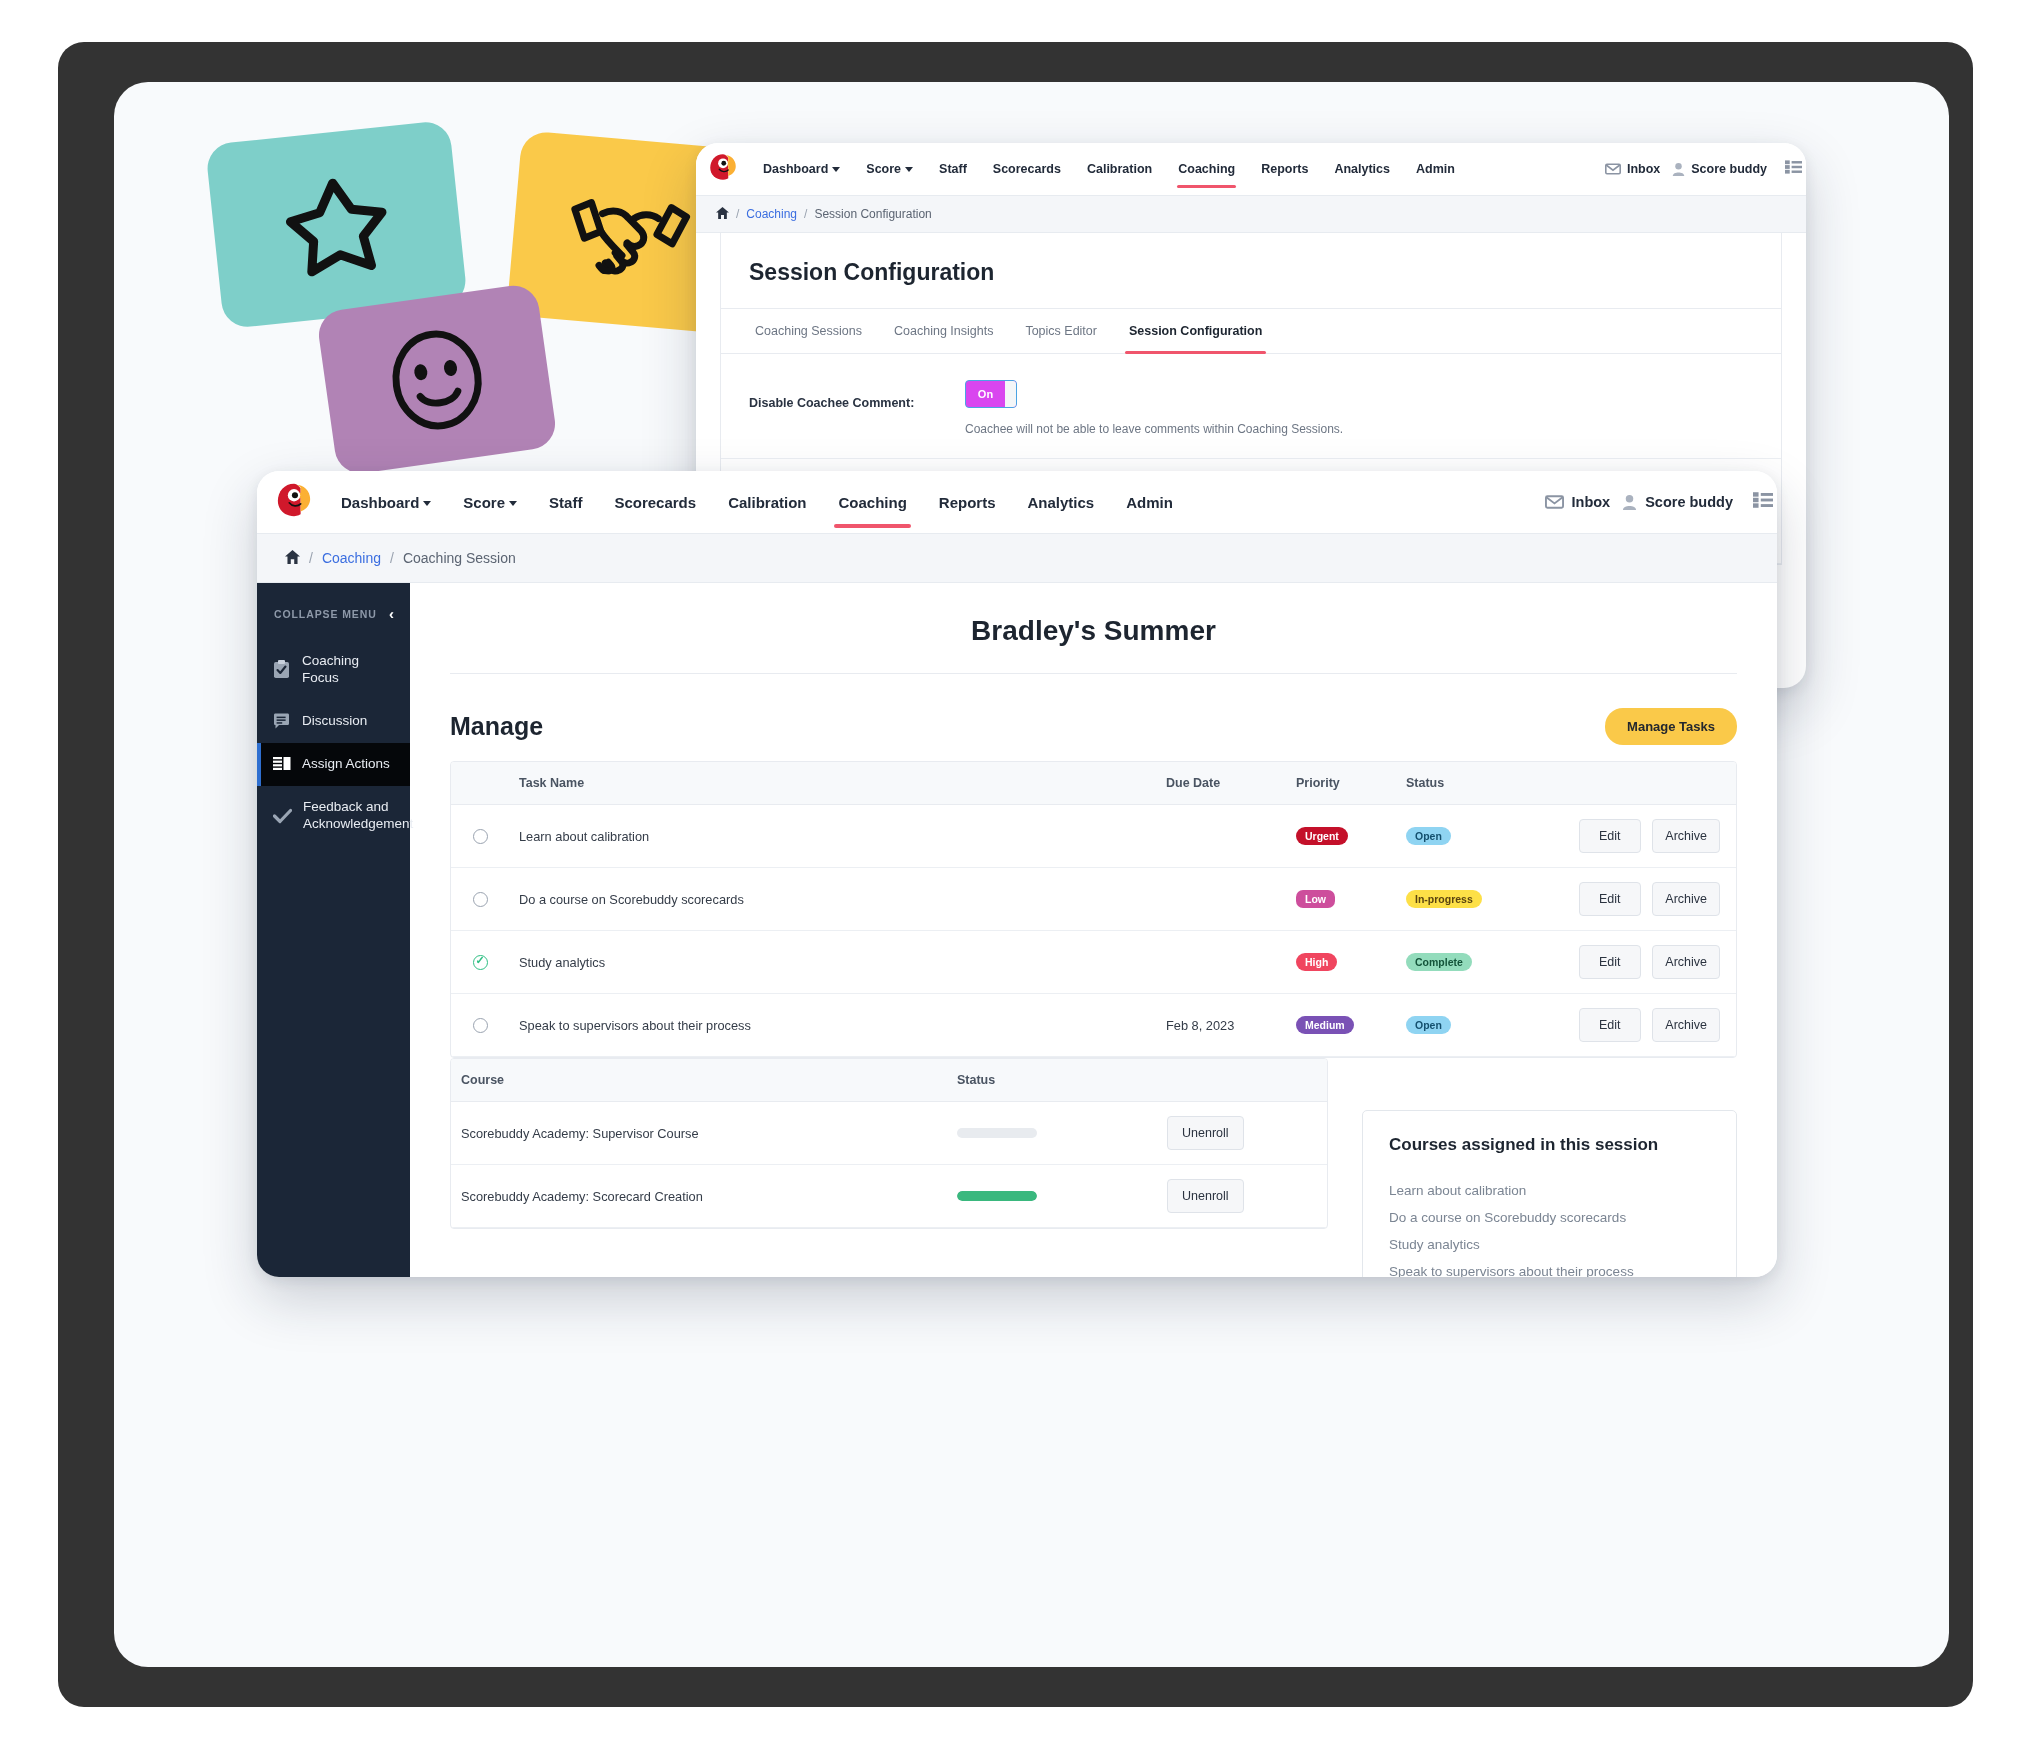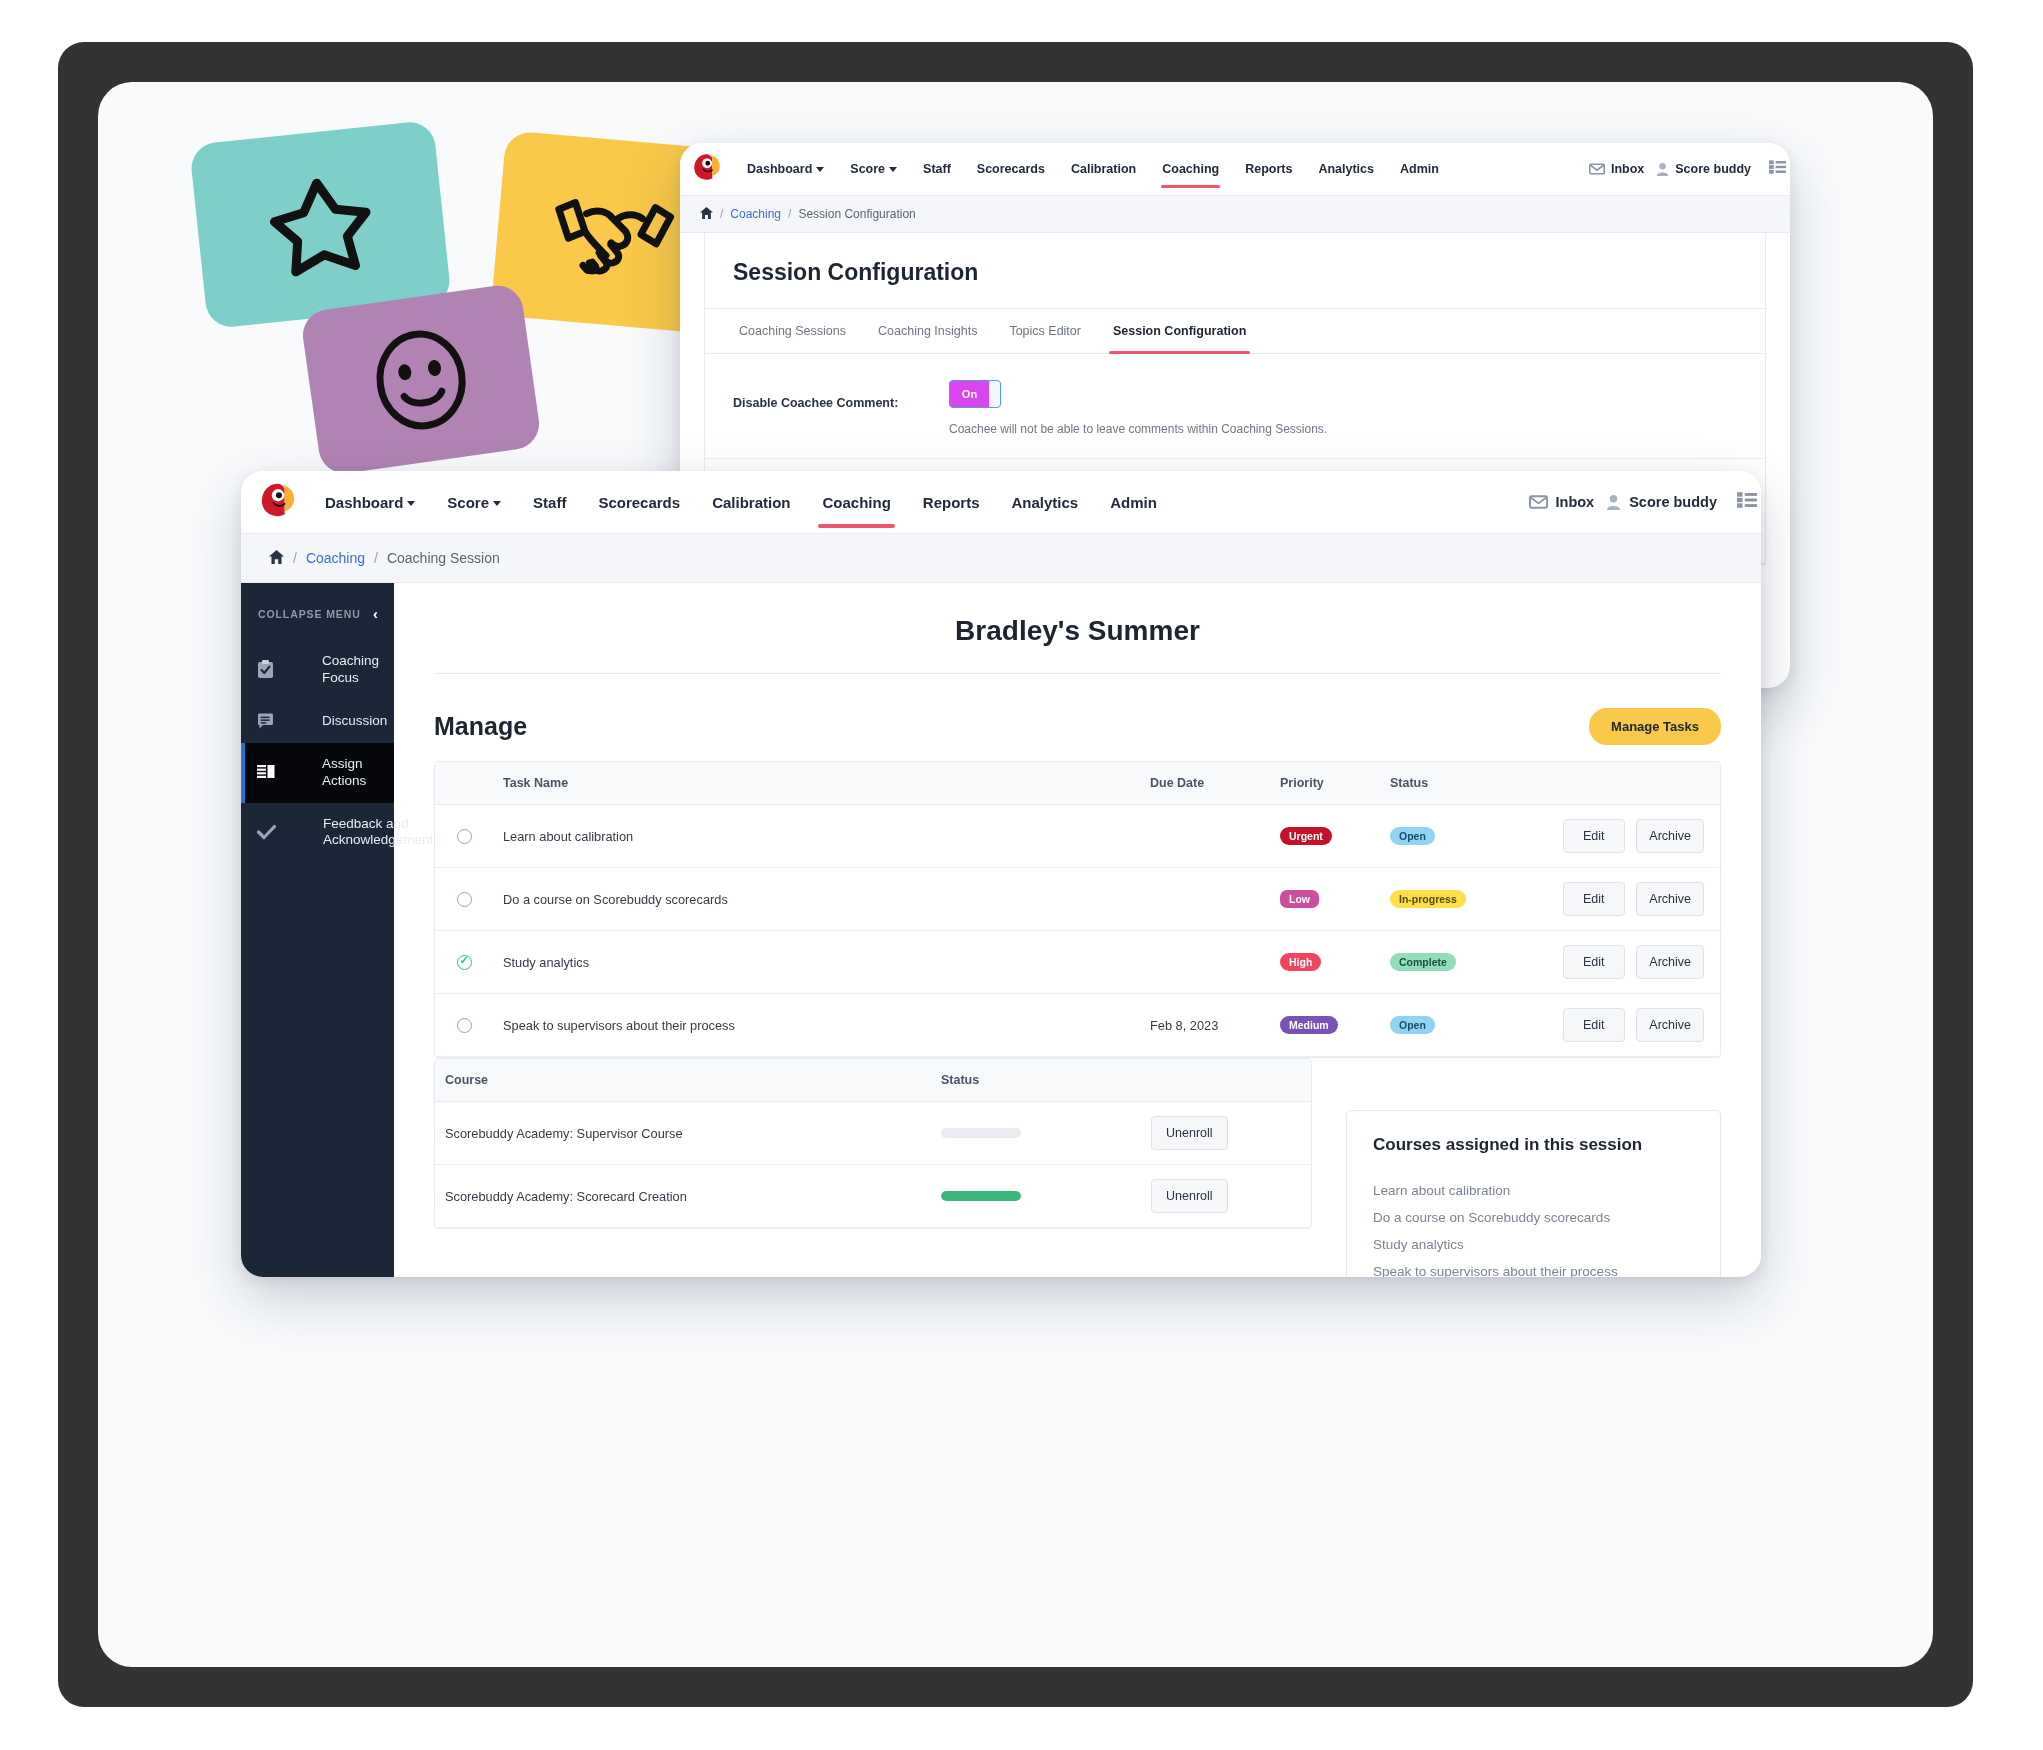--- a/index.html
+++ b/index.html
@@ -13,21 +13,21 @@
   
   #device-frame {
     position: absolute;
     left: 58px; top: 42px;
     width: 1915px; height: 1665px;
     background: #333333;
     border-radius: 26px;
   }
   #canvas {
     position: absolute;
-    left: 40px; top: 40px;
+    left: 56px; top: 40px;
     width: 1835px; height: 1585px;
     background: #f8fafc;
     border-radius: 34px;
     overflow: hidden;
   }
 
   
   .sticker {
     position: absolute;
     border-radius: 26px;
@@ -187,21 +187,21 @@
     display: flex; align-items: center; gap: 11px;
     padding: 13px 14px 13px 16px; color: #e8ecf2;
     font-size: 13.5px; cursor: pointer; position: relative;
   }
   .side-item.active { background: #05070a; }
   .side-item.active::before {
     content: ""; position: absolute; left: 0; top: 0; bottom: 0;
     width: 4px; background: #2f6fd0;
   }
   .side-icon { flex: 0 0 18px; display: flex; align-items: center; }
-  .side-label { line-height: 1.25; margin-left: 36px; }
+  .side-label { line-height: 1.25; }
 
   .maincol { flex: 1; background: #fff; padding: 0 40px; overflow: hidden; }
   .session-title {
     text-align: center; font-size: 28px; font-weight: 700;
     color: #1d2530; padding: 32px 0 26px 0;
     border-bottom: 1px solid #e8ebf0;
   }
   .section-head {
     display: flex; align-items: center; justify-content: space-between;
     padding: 34px 0 16px 0;

